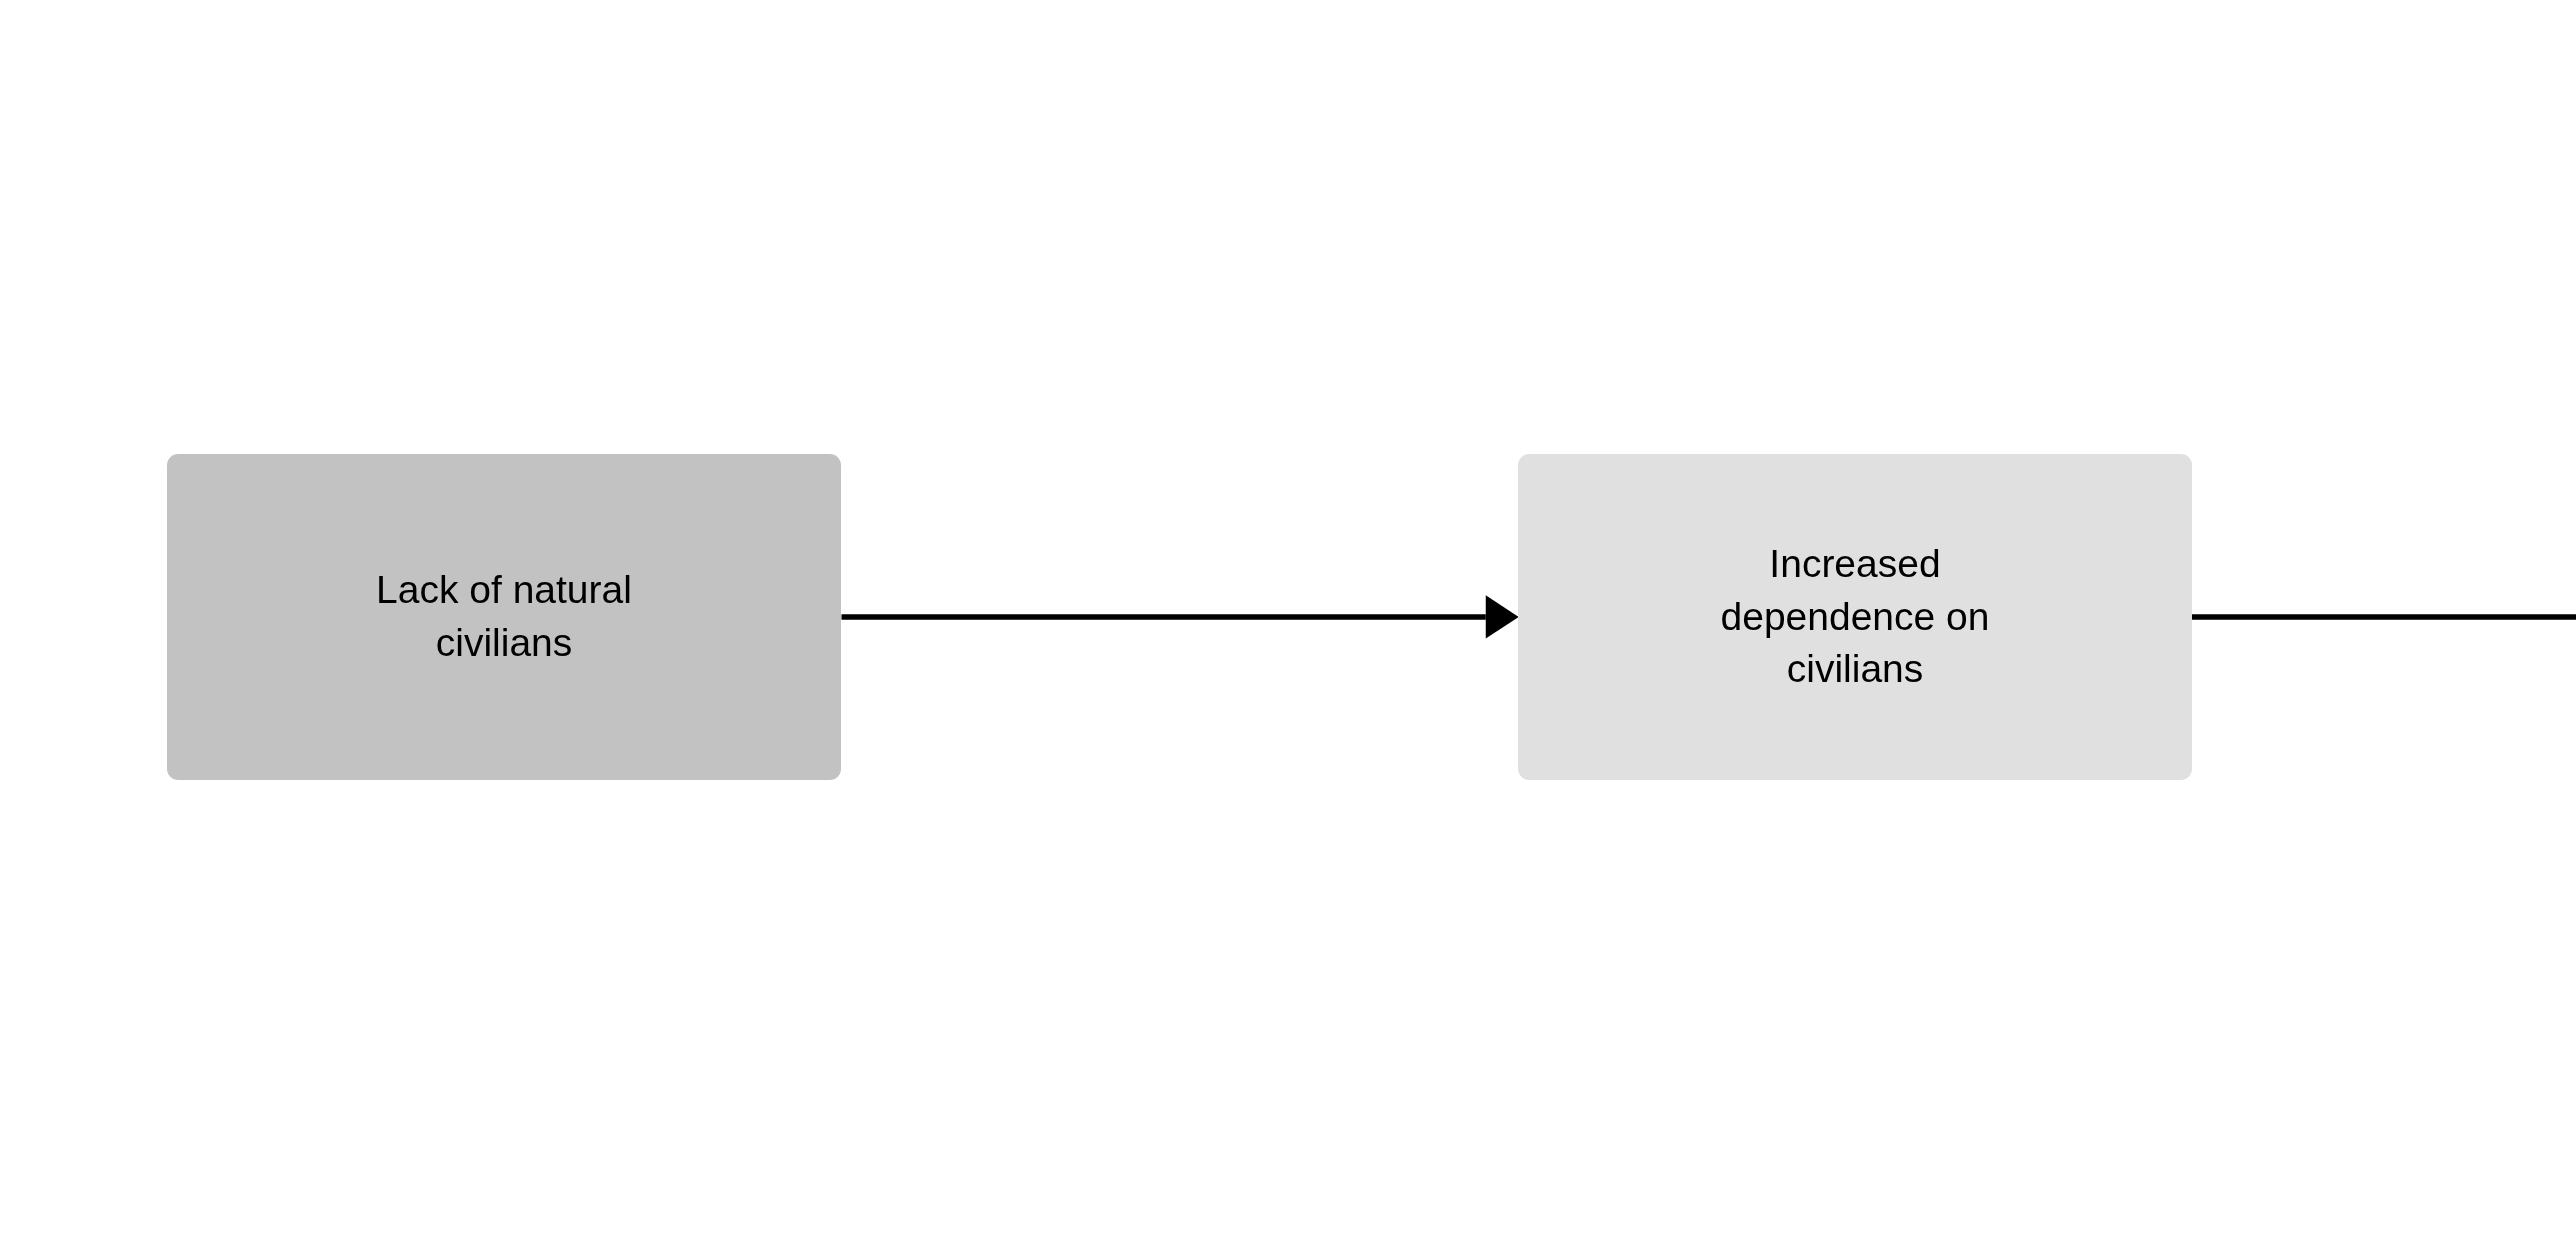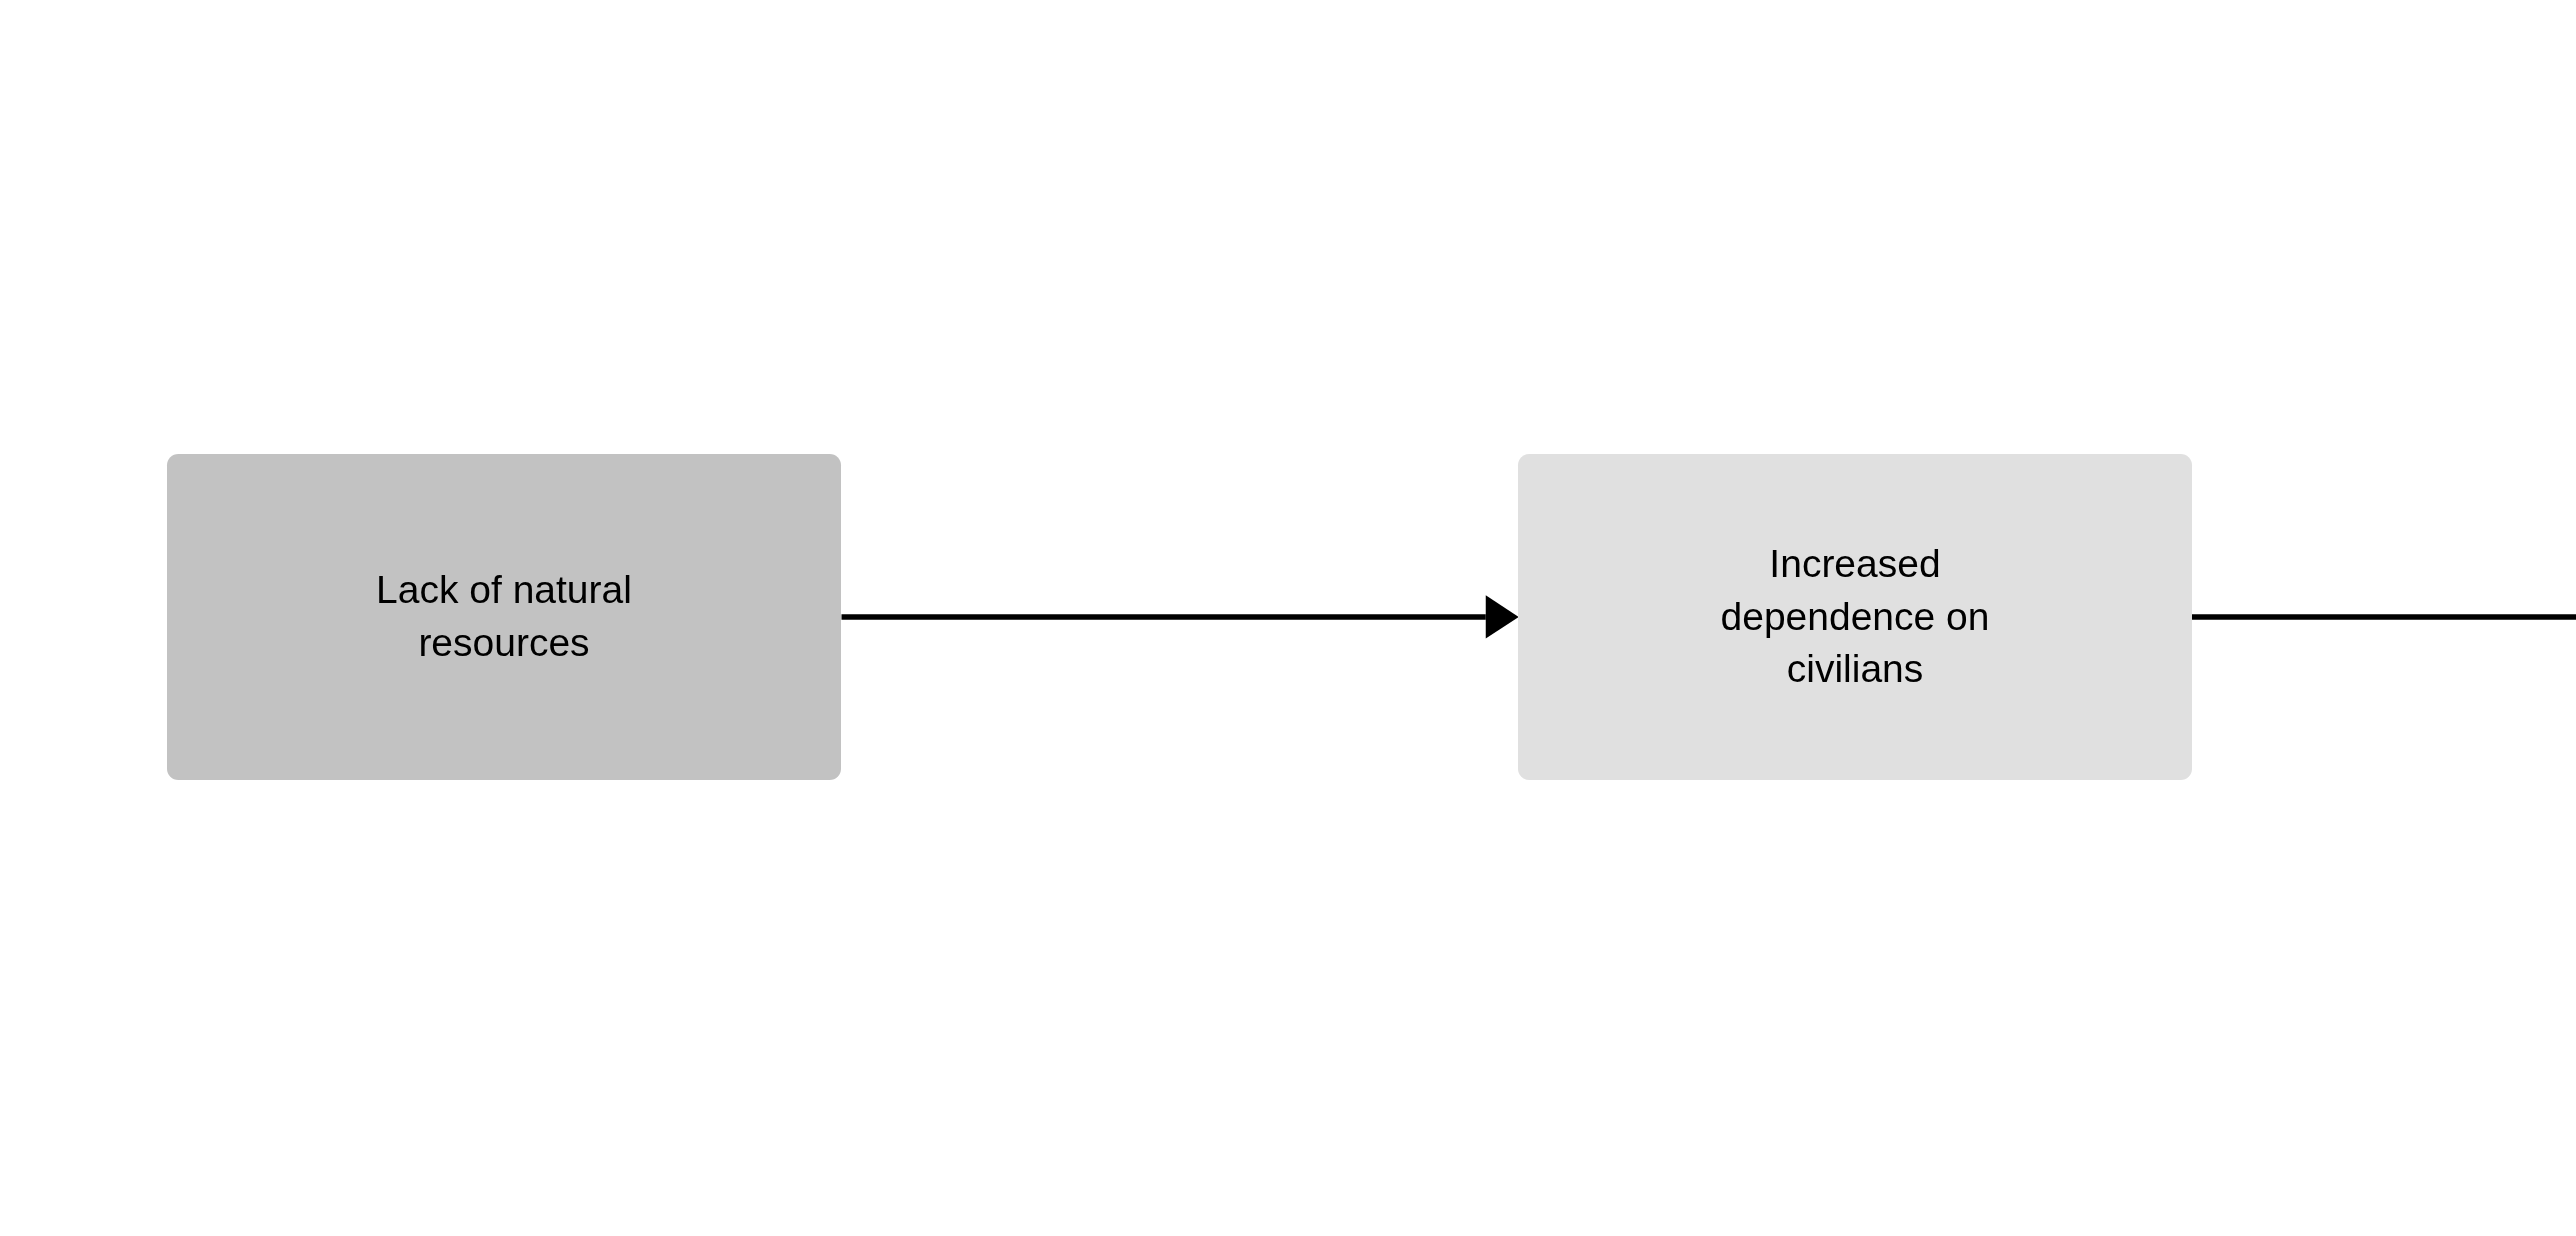--- a/index.html
+++ b/index.html
@@ -59,21 +59,21 @@
       <polygon points="2884,1156 2948,1198 2884,1240" fill="#000000"></polygon>
     </g>
     <g>
       <line x1="4254" y1="1198" x2="5504" y2="1198" stroke="#000000" stroke-width="11"></line>
       <polygon points="5504,1156 5568,1198 5504,1240" fill="#000000"></polygon>
     </g>
   </svg>
 
   <div class="node" id="node-1" style="background-color: rgb(194, 194, 194);">
     <span class="node-label">Lack of natural
-resources</span>
+civilians</span>
   </div>
 
   <div class="node" id="node-2" style="background-color: rgb(224, 224, 224);">
     <span class="node-label">Increased
 dependence on
 civilians</span>
   </div>
 
 </div>
 

